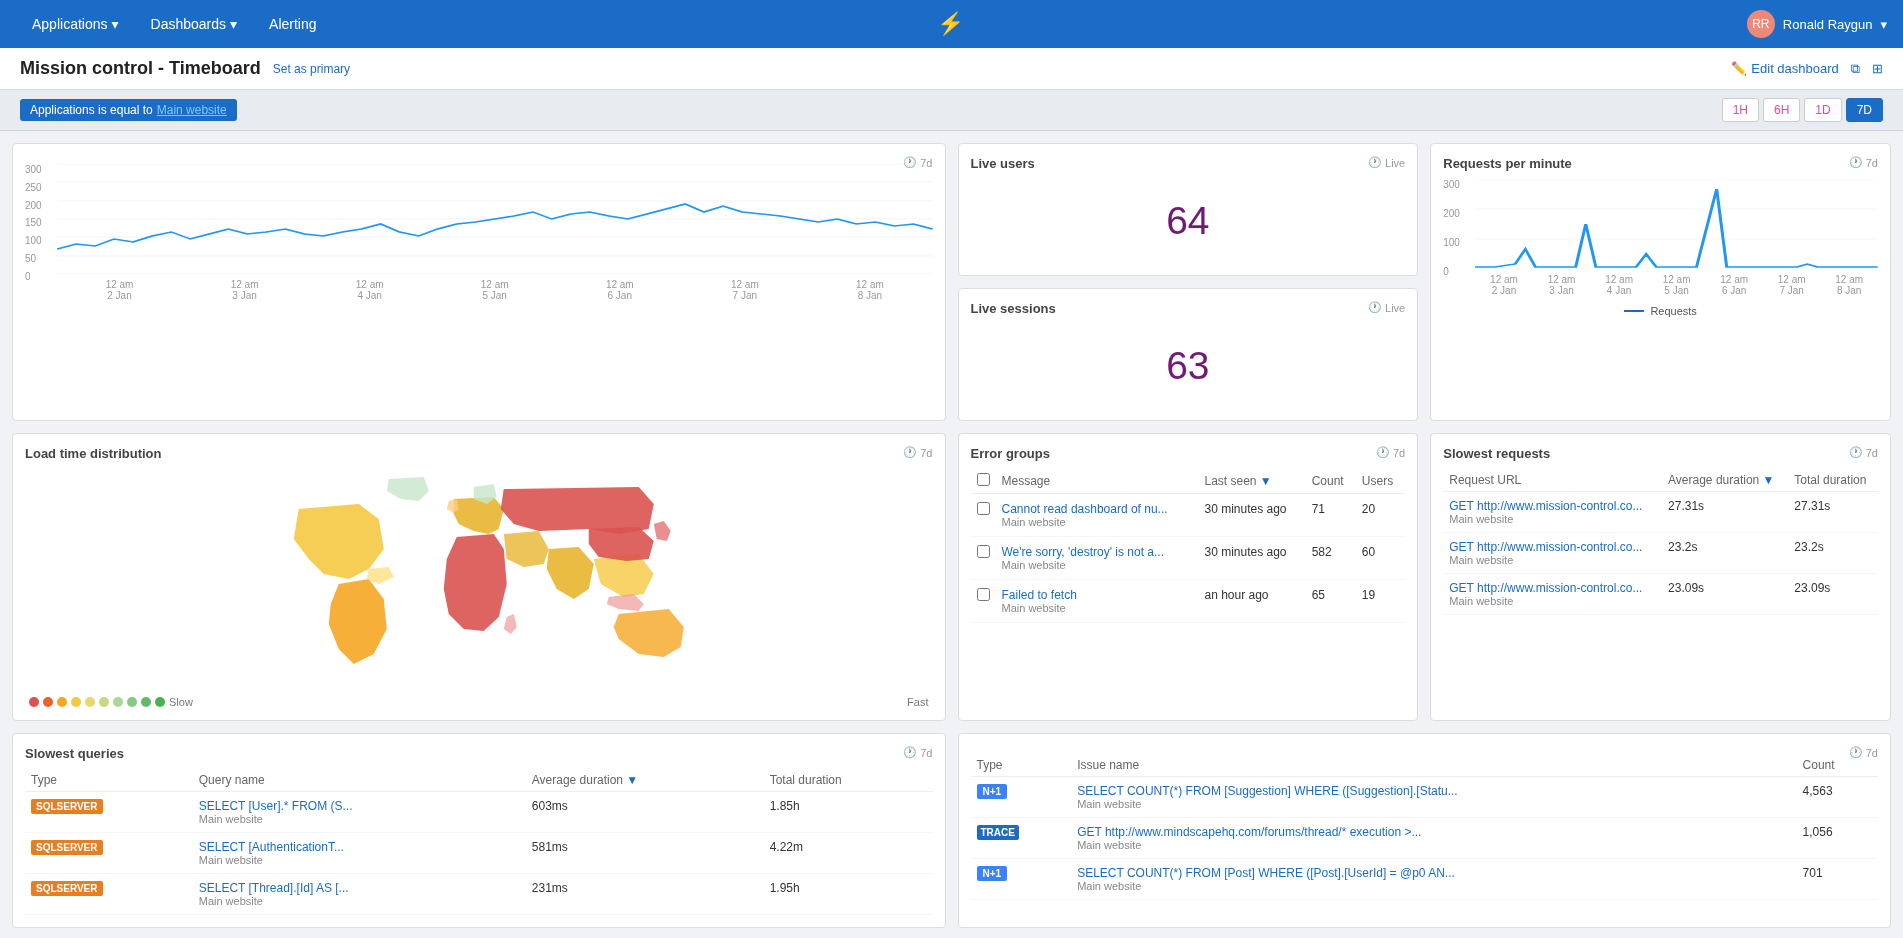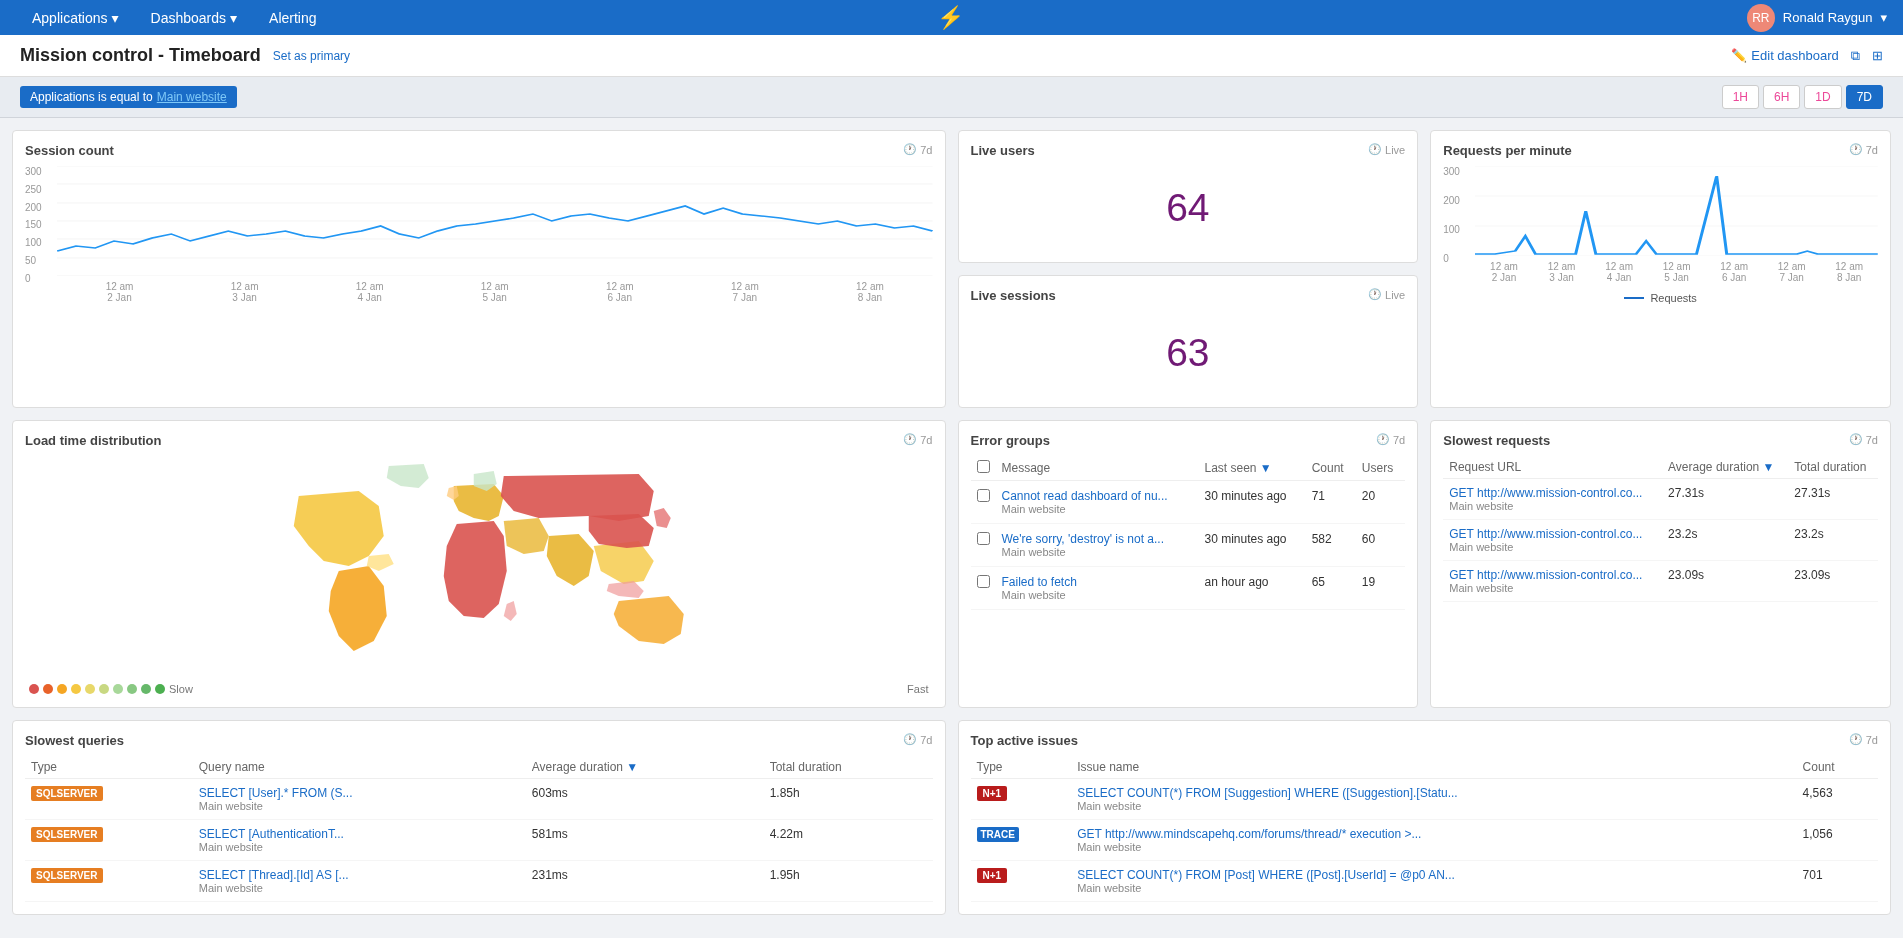--- a/index.html
+++ b/index.html
@@ -3,21 +3,21 @@
   <meta charset="utf-8">
   <style>
     * { box-sizing: border-box; margin: 0; padding: 0; }
     body { font-family: -apple-system, BlinkMacSystemFont, 'Segoe UI', Arial, sans-serif; font-size: 13px; background: #f0f2f5; color: #333; }
 
     
     .topnav {
       background: #1a6cc7;
       display: flex;
       align-items: center;
-      height: 35px;
+      height: 48px;
       padding: 0 16px;
       color: white;
       position: relative;
     }
     .topnav .nav-items { display: flex; align-items: center; gap: 0; }
     .nav-item {
       display: flex; align-items: center; gap: 4px;
       padding: 0 16px; height: 48px; cursor: pointer;
       font-size: 14px; color: white; text-decoration: none;
     }
@@ -105,21 +105,21 @@
 
     
     .req-table { width: 100%; border-collapse: collapse; font-size: 12px; }
     .req-table th { text-align: left; color: #666; font-weight: 500; padding: 4px 6px; border-bottom: 1px solid #eee; }
     .req-table td { padding: 7px 6px; border-bottom: 1px solid #f5f5f5; vertical-align: top; }
 
     
     .issue-table { width: 100%; border-collapse: collapse; font-size: 12px; }
     .issue-table th { text-align: left; color: #666; font-weight: 500; padding: 4px 6px; border-bottom: 1px solid #eee; }
     .issue-table td { padding: 7px 6px; border-bottom: 1px solid #f5f5f5; vertical-align: top; }
-    .badge-n1 { background: #b91c1c; color: white; font-size: 10px; font-weight: 700; padding: 2px 6px; border-radius: 2px; }
+    .badge-n1 { background: #3b82f6; color: white; font-size: 10px; font-weight: 700; padding: 2px 6px; border-radius: 2px; }
     .badge-trace { background: #1a6cc7; color: white; font-size: 10px; font-weight: 700; padding: 2px 4px; border-radius: 2px; }
 
     
     .avatar { width: 28px; height: 28px; border-radius: 50%; background: #e87; display: flex; align-items: center; justify-content: center; font-size: 12px; color: white; }
 
     
     .legend-row { display: flex; align-items: center; gap: 6px; margin-top: 6px; font-size: 11px; color: #555; justify-content: center; }
     .legend-line { width: 20px; height: 2px; background: #1a6cc7; }
   </style>
 </head>
@@ -171,21 +171,20 @@
     <button class="time-btn">1H</button>
     <button class="time-btn">6H</button>
     <button class="time-btn">1D</button>
     <button class="time-btn active">7D</button>
   </div>
 </div>
 
 <div style="padding:12px; display:grid; grid-template-columns: 1fr 1fr 1fr 1fr; grid-template-rows: auto auto; gap:12px;">
 
   <div class="card span2" style="grid-column:span 2;">
-    <div class="card-title">Session count</div>
     <div class="card-badge">
       <span>🕐</span>
       <span>7d</span>
     </div>
     <div style="display:flex; height:140px; margin-top:8px;">
       <div style="display:flex;flex-direction:column;justify-content:space-between;font-size:10px;color:#999;padding-bottom:22px;width:32px;">
         <span>300</span>
           <span>250</span>
           <span>200</span>
           <span>150</span>
@@ -490,21 +489,20 @@
     </td>
     <td>231ms</td>
     <td>1.95h</td>
   </tr>
           </tbody>
       </table>
     </div>
   </div>
 
   <div class="card" style="grid-column:span 2;">
-    <div class="card-title">Top active issues</div>
     <div class="card-badge">
       <span>🕐</span>
       <span>7d</span>
     </div>
     <div style="margin-top:8px;overflow-y:auto;max-height:180px;">
       <table class="issue-table">
         <thead>
           <tr>
             <th>Type</th>
             <th>Issue name</th>

